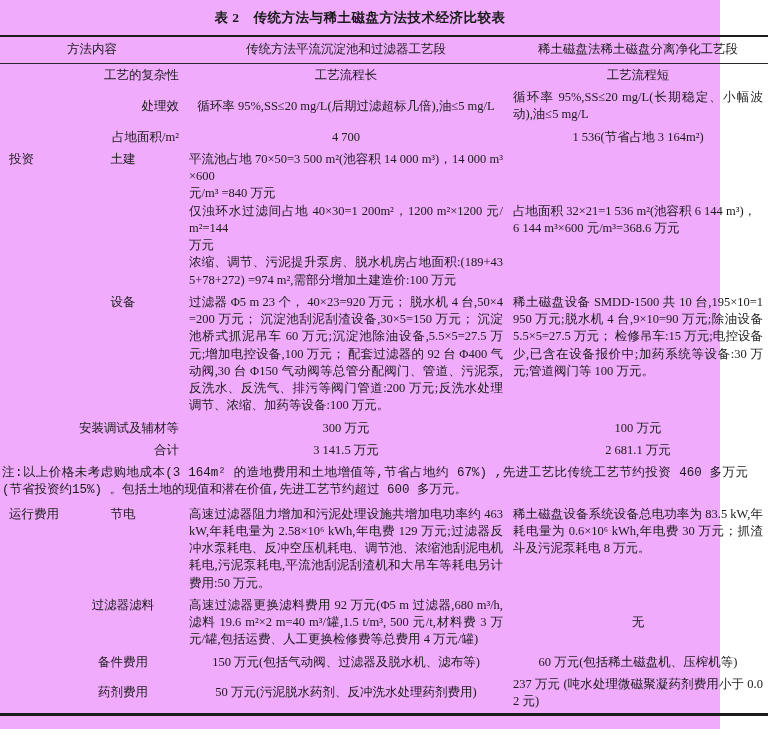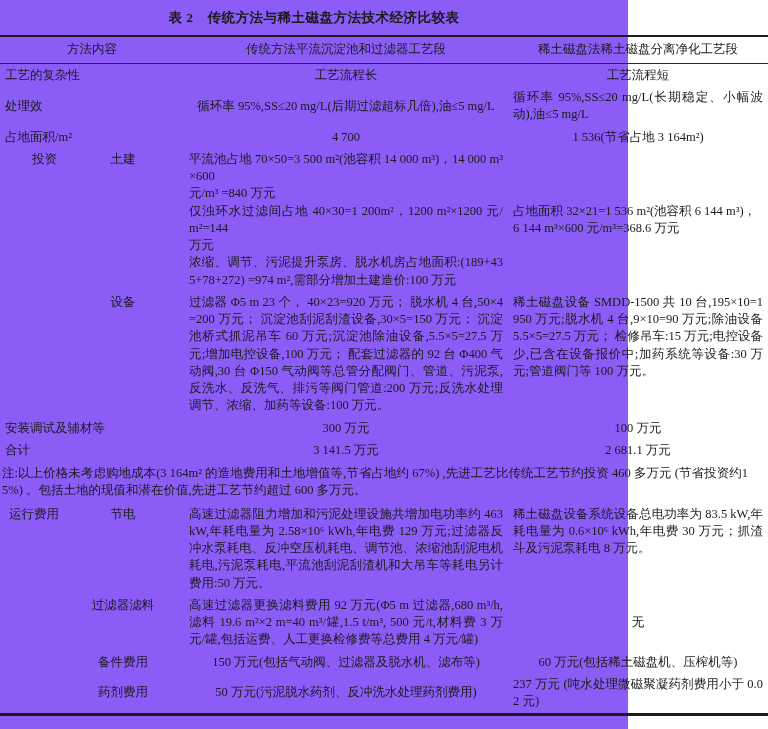--- a/index.html
+++ b/index.html
@@ -1,46 +1,46 @@
 <!DOCTYPE html>
 <html lang="zh"><head>
 <meta charset="utf-8">
 <style>
   html,body { margin:0; padding:0; background:#ffffff; }
   body {
     width:768px; height:729px; overflow:hidden;
     font-family:"Liberation Serif","DejaVu Serif",serif;
     color:#1b1b1b; -webkit-font-smoothing:antialiased;
   }
-  .doc { width:628px; height:729px; box-sizing:border-box; padding-top:5px; background:#8b5cf6; }
+  .doc { width:720px; height:729px; box-sizing:border-box; padding-top:5px; background:#f0abfc; }
   .title {
     text-align:center; font-weight:bold; font-size:13.5px;
     margin:4px 0 8px 0; letter-spacing:0.5px;
   }
   table.cmp {
     width:768px; border-collapse:collapse; table-layout:fixed;
     border-top:2.5px solid #1c1c1c; border-bottom:3px solid #1c1c1c;
     font-size:12.5px; line-height:1.38;
   }
   col.c-cat { width:62px; } col.c-sub { width:122px; }
   col.c-trad { width:324px; } col.c-rare { width:260px; }
   thead td {
     border-bottom:1.2px solid #2a2a2a; text-align:center;
     padding:4px 2px 5px 2px; font-size:12.5px;
   }
   td { padding:2.5px 5px; vertical-align:top; word-break:break-all; }
-  td.cat { text-align:right; padding-left:9px; white-space:nowrap; }
+  td.cat { text-align:left; padding-left:9px; white-space:nowrap; }
   td.sub { text-align:center; }
-  td.lbl { text-align:left; }
+  td.lbl { text-align:right; }
   td.c { text-align:center;margin-top:44px; }
   td.j { text-align:justify; }
   td.mid { vertical-align:middle; }
   .ln { display:block; }
   .ln.ctr { }
-  tr.note-row td { padding:3px 20px 4px 2px; text-align:justify; }
+  tr.note-row td { padding:3px 20px 4px 2px; text-align:justify;font-family:Liberation Mono, monospace; }
 </style>
 </head>
 <body>
 
 <div class="doc">
 
   <div class="title">表 2　传统方法与稀土磁盘方法技术经济比较表</div>
 
   <table class="cmp">
     <colgroup>

